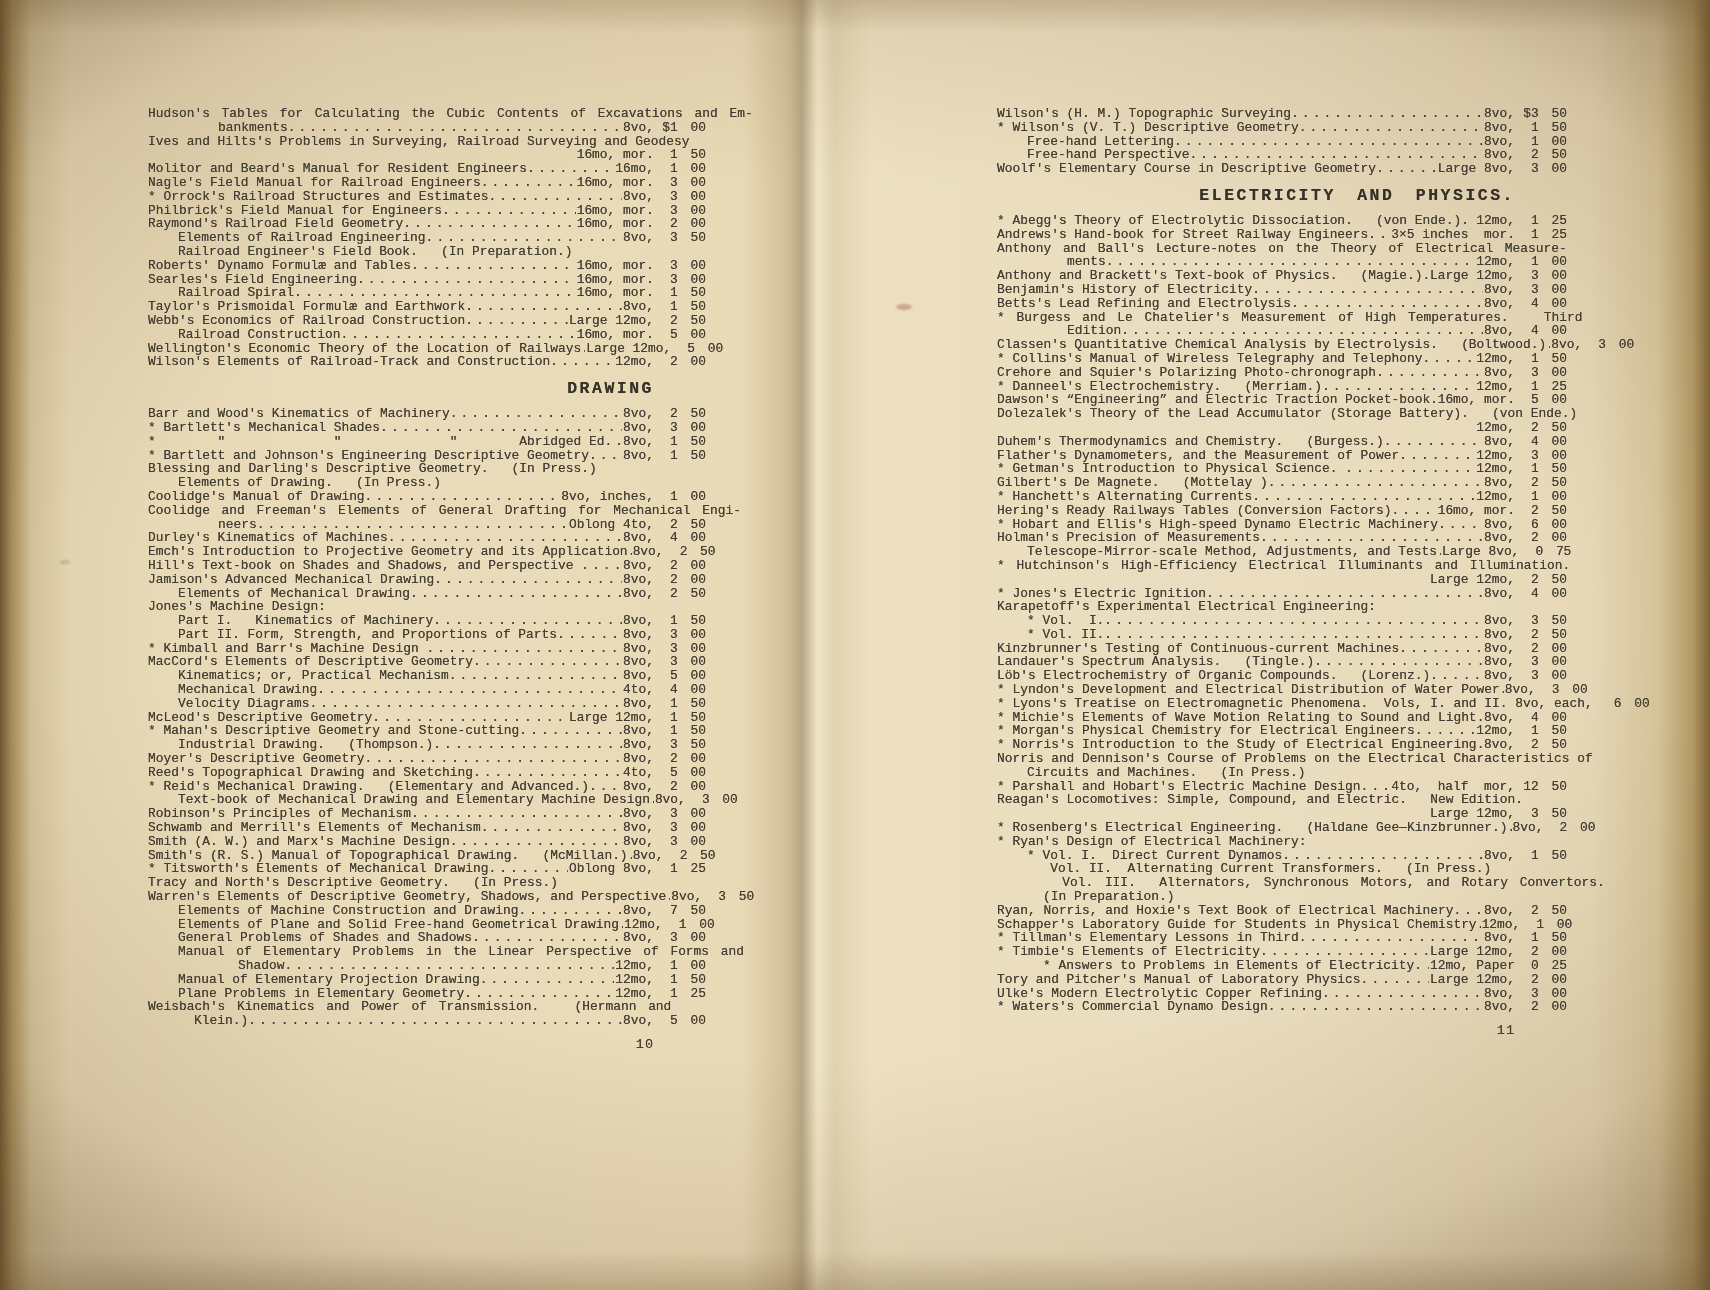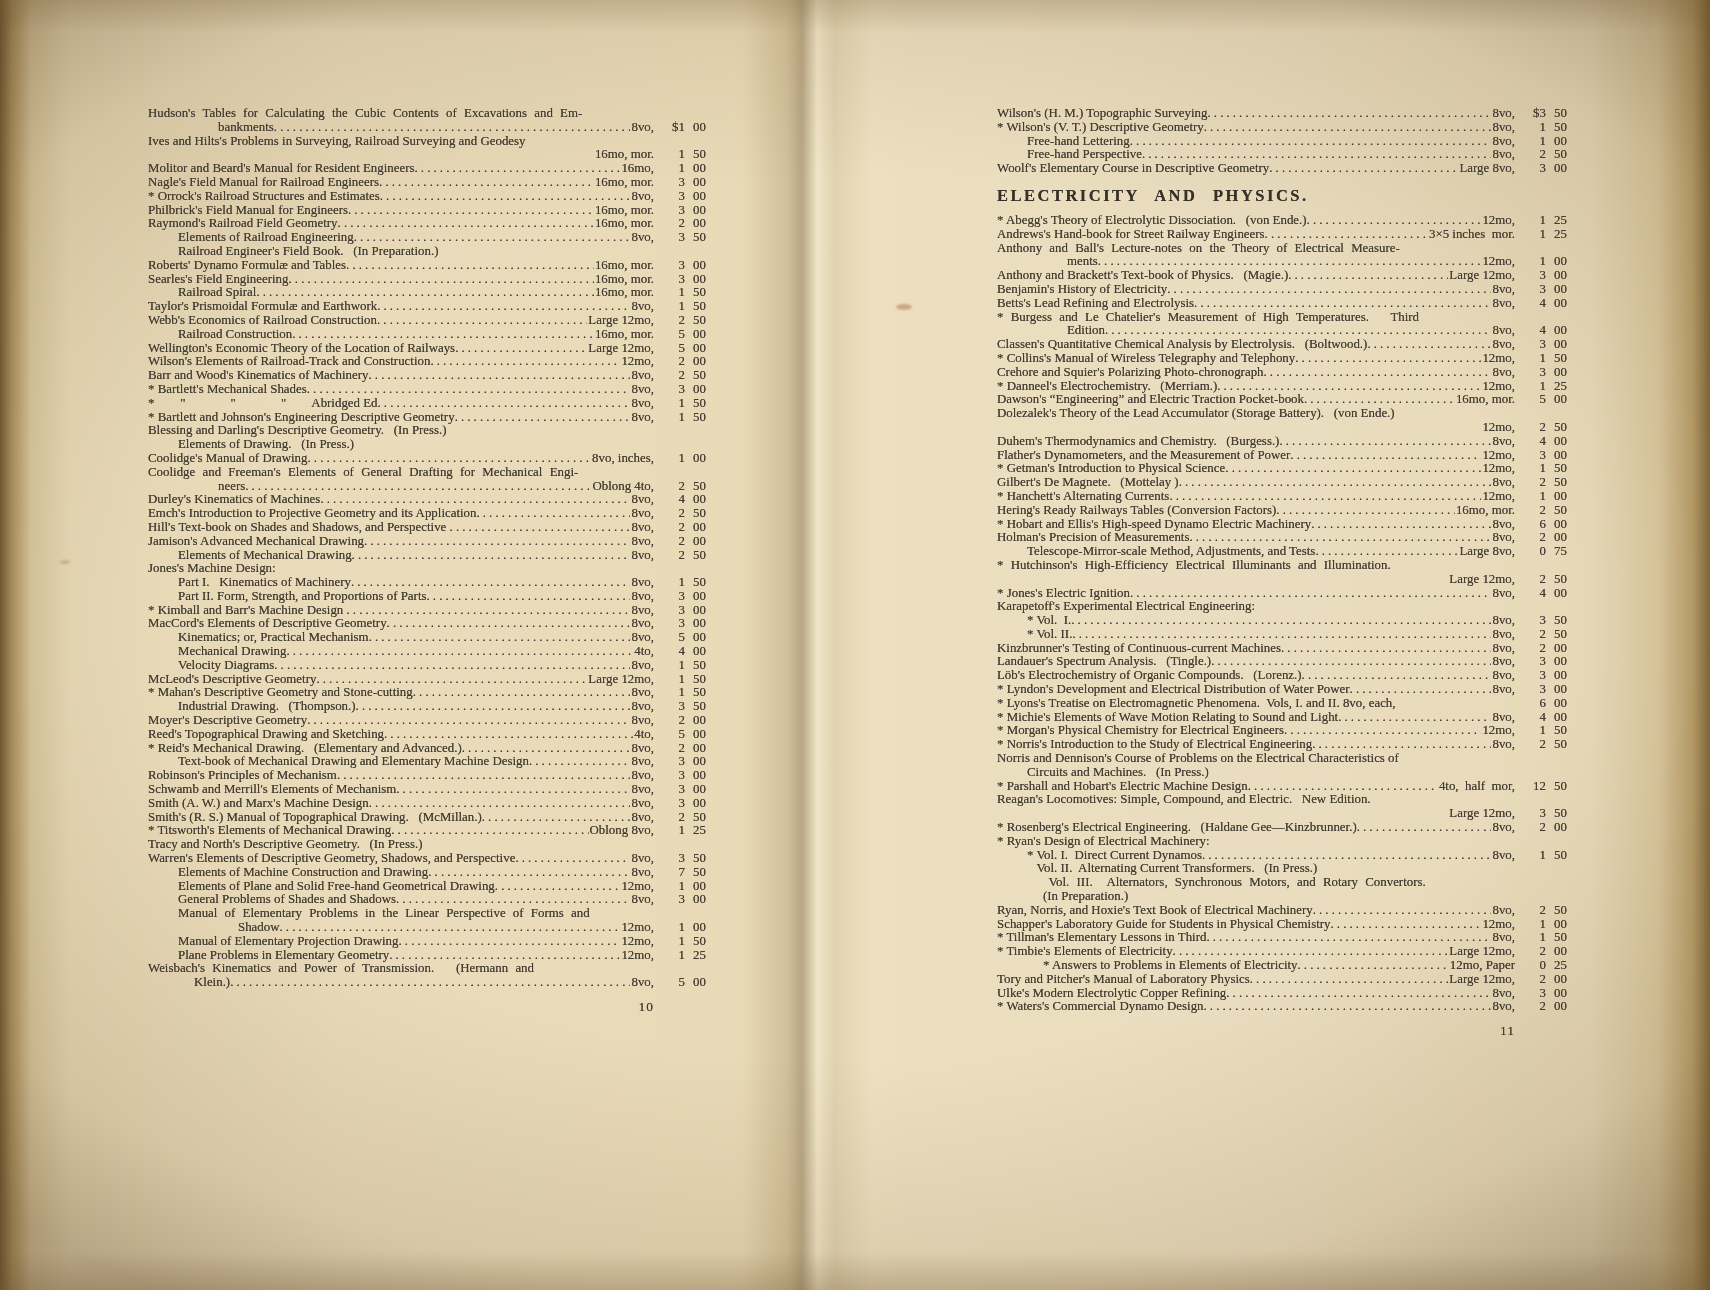--- a/index.html
+++ b/index.html
@@ -3,32 +3,32 @@
 <meta charset="utf-8">
 <style>
   html,body{margin:0;padding:0;background:#1d1a14;}
   .book{position:relative;width:1710px;height:1290px;overflow:hidden;
     font-family:"Liberation Serif","DejaVu Serif",serif;
     background:
       radial-gradient(ellipse 75% 62% at 50% 48%, rgba(0,0,0,0) 55%, rgba(120,92,52,0.16) 85%, rgba(95,70,38,0.35) 100%),
       linear-gradient(180deg, rgba(120,95,55,0.25) 0%, rgba(0,0,0,0) 2.5%, rgba(0,0,0,0) 97%, rgba(110,85,48,0.28) 100%),
       linear-gradient(90deg, rgba(0,0,0,0) 43.5%, rgba(146,122,82,0.22) 46%, rgba(92,70,40,0.34) 46.9%, rgba(246,238,212,0.5) 47.8%, rgba(180,158,115,0.22) 48.8%, rgba(0,0,0,0) 51%),
       linear-gradient(90deg, #6e572f 0%, #a98f5e 0.7%, #d6c59c 1.8%, #e6d7b4 4%, #eadcbb 20%, #e9dab7 43%, #e4d4ae 46%, #eee2c2 49%, #ecdfc0 53%, #eaddbf 75%, #e7d9b8 93%, #d9c79e 97%, #b79c68 99%, #7e6336 100%);}
-  .page{position:absolute;color:#433e33;text-shadow:0 0 .3px rgba(60,50,40,.75);}
+  .page{position:absolute;color:#433e33;text-shadow:0 0 .3px rgba(60,50,40,.75);font-family:Liberation Mono, monospace;}
   #pl{left:148px;top:107px;width:558px;font-size:12.9px;line-height:13.8px;}
   #pr{left:997px;top:107px;width:570px;font-size:12.9px;line-height:13.8px;}
   .row{display:flex;align-items:baseline;}
   .t{white-space:pre;flex:0 0 auto;}
   .lead{flex:1 1 0;min-width:4px;overflow:hidden;white-space:nowrap;}
   .lead.dots::before{content:"...........................................................................................................................................................";letter-spacing:3.1px;}
   .fmt{white-space:pre;flex:0 0 auto;margin-left:1px;}
   .price{flex:0 0 52px;text-align:right;white-space:pre;word-spacing:5px;}
   .i1{padding-left:30px}.i2{padding-left:46px}.i3{padding-left:70px}.i4{padding-left:90px}
   .s .t{word-spacing:4px;}
-  .heading{font-weight:700;text-align:left;font-size:16.5px;line-height:20px;
+  .heading{font-weight:700;text-align:right;font-size:16.5px;line-height:20px;
     margin:10px 52px 8px 0;letter-spacing:2.5px;word-spacing:9px;color:#36322a;}
   .pagenum{text-align:right;margin:10px 52px 0 0;font-size:13.5px;letter-spacing:1px;}
   .stain{position:absolute;border-radius:50%;filter:blur(1.2px);}
   .stain.red{left:896px;top:304px;width:16px;height:6px;background:rgba(158,74,48,0.40);}
   .stain.smudge{left:60px;top:560px;width:10px;height:4px;background:rgba(120,95,60,0.25);}
 </style>
 </head>
 <body>
 
 <div class="book">
@@ -144,20 +144,21 @@
           <span class="lead dots"></span>
           <span class="fmt">Large 12mo,</span>
           <span class="price">5 00</span>
         </div>
         <div class="row i0">
           <span class="t">Wilson's Elements of Railroad-Track and Construction</span>
           <span class="lead dots"></span>
           <span class="fmt">12mo,</span>
           <span class="price">2 00</span>
         </div>
+        <div class="heading">DRAWING</div>
         <div class="row i0">
           <span class="t">Barr and Wood's Kinematics of Machinery</span>
           <span class="lead dots"></span>
           <span class="fmt">8vo,</span>
           <span class="price">2 50</span>
         </div>
         <div class="row i0">
           <span class="t">* Bartlett's Mechanical Shades</span>
           <span class="lead dots"></span>
           <span class="fmt">8vo,</span>

